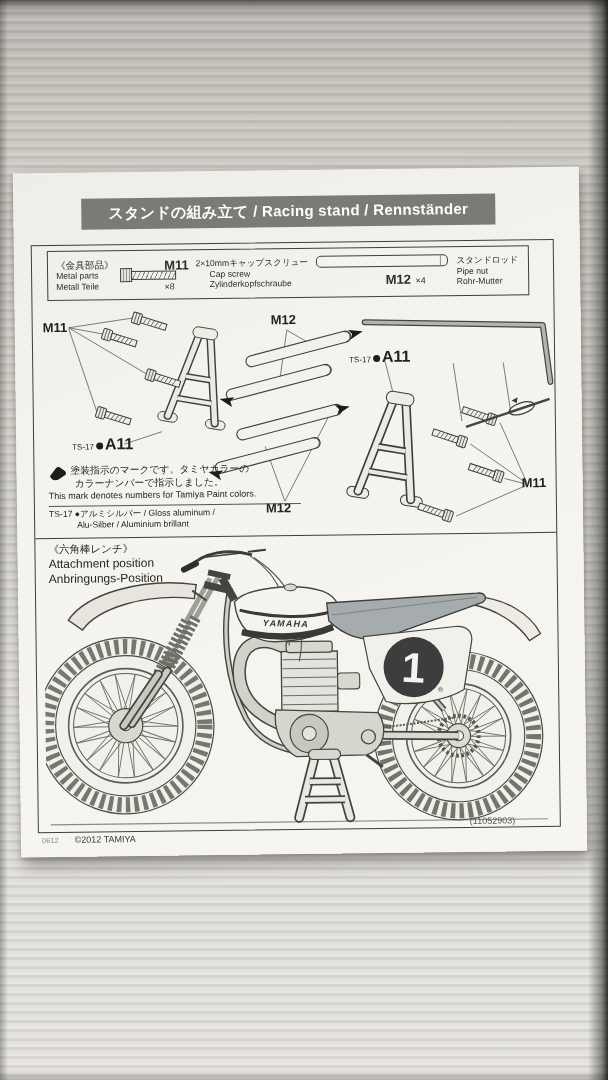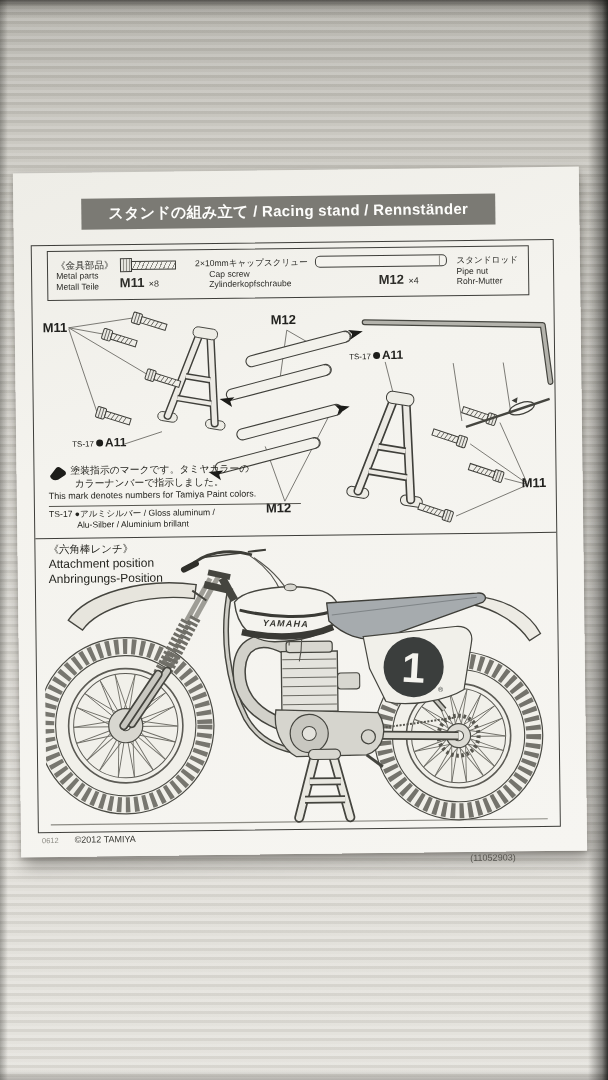--- a/index.html
+++ b/index.html
@@ -29,61 +29,61 @@
   .frame{position:absolute;left:17px;top:72px;width:523px;height:588px;border:1.5px solid #3e3e3a;box-sizing:border-box;}
   
   .parts-box{
     position:absolute;left:15px;top:5px;width:482px;height:50px;border:1.5px solid #3e3e3a;
     box-sizing:border-box;display:flex;align-items:center;color:#2d2d29;
   }
   .pb-col{line-height:1.22;}
   .pb-name{font-size:8.6px;}
   .pb-ja{font-size:9.6px;}
   .pb-group{margin-left:8px;width:64px;}
-  .pb-item-icon{width:76px;display:flex;flex-direction:column;align-items:flex-start;}
+  .pb-item-icon{width:76px;display:flex;flex-direction:row;align-items:center;}
   .pb-code{font-weight:bold;font-size:13px;}
   .pb-qty{font-weight:normal;font-size:9px;}
   .screw-icon{width:56px;height:13px;position:relative;margin-bottom:1px;}
   .screw-icon .head{position:absolute;left:0;top:0;width:10px;height:12px;border:1px solid #3e3e3a;
     background:repeating-linear-gradient(90deg,#e6e5df 0 2px,#94938c 2px 3px);}
   .screw-icon .shaft{position:absolute;left:11px;top:2.5px;width:43px;height:7px;border:1px solid #3e3e3a;
     background:repeating-linear-gradient(115deg,#f2f1ec 0 3px,#8e8d86 3px 4px);}
   .pb-names{width:118px;}
   .pb-pipe-col{width:136px;display:flex;flex-direction:column;align-items:flex-end;}
   .pipe-icon{width:130px;height:10px;border:1px solid #3e3e3a;border-radius:5px;background:#f4f3ee;position:relative;margin-bottom:2px;}
   .pipe-icon:after{content:"";position:absolute;right:3px;top:0;height:100%;width:3px;border-left:1px solid #8e8d86;}
-  .pb-pipe-label{margin-right:29px;}
+  .pb-pipe-label{margin-right:22px;}
   .pb-rod{width:72px;margin-left:9px;}
   
   .diagram{position:absolute;left:0;top:56px;width:523px;height:236px;}
   .diagram svg{position:absolute;left:0;top:0;}
   .dlabel{position:absolute;font-weight:bold;font-size:13px;color:#22221f;}
   .plabel{position:absolute;font-size:8px;color:#22221f;white-space:nowrap;}
-  .plabel .pa{font-weight:bold;font-size:12px;}
+  .plabel .pa{font-weight:bold;font-size:16px;}
   .plabel .dot{display:inline-block;width:7px;height:7px;border-radius:50%;background:#1d1d1a;margin:0 2px 0 2px;}
   .hex-note{position:absolute;font-size:8.4px;line-height:1.3;color:#2d2d29;white-space:nowrap;}
   
   .paint-note{position:absolute;left:14px;top:219px;width:252px;font-size:9px;line-height:1.25;color:#24241f;}
   .pn-row{display:flex;align-items:flex-start;}
   .pn-mark{width:19px;height:15px;flex:0 0 auto;margin:1px 3px 0 0;}
   .pn-ja{font-size:9.8px;line-height:1.3;}
   .pn-ja div:last-child{padding-left:4px;}
   .pn-en{font-size:9px;margin-top:1px;}
   .pn-color{border-top:1px solid #55544e;margin-top:3px;padding-top:2.5px;font-size:8.6px;}
   .pn-color div:last-child{padding-left:28px;}
   
   .section-divider{position:absolute;left:0;top:292px;width:100%;border-top:1.3px solid #3e3e3a;}
   .attach-head{position:absolute;left:13px;top:297px;line-height:1.3;color:#24241f;}
   .attach-ja{font-size:10.5px;}
   .attach-en{font-size:12px;}
   .bike-wrap{position:absolute;left:8px;top:298px;width:506px;height:288px;}
   
   .footer-left{position:absolute;left:21px;top:662px;font-size:9px;color:#3b3b36;}
   .footer-left .tiny{font-size:7.5px;color:#8e8d86;margin-right:16px;}
-  .footer-right{position:absolute;left:449px;top:685px;font-size:9px;color:#55544e;}
+  .footer-right{position:absolute;left:449px;top:648px;font-size:9px;color:#55544e;}
 </style>
 </head>
 <body>
 
 <div class="paper">
 
   <div class="header-bar">
     <span>スタンドの組み立て / Racing stand / Rennständer</span>
   </div>
 

